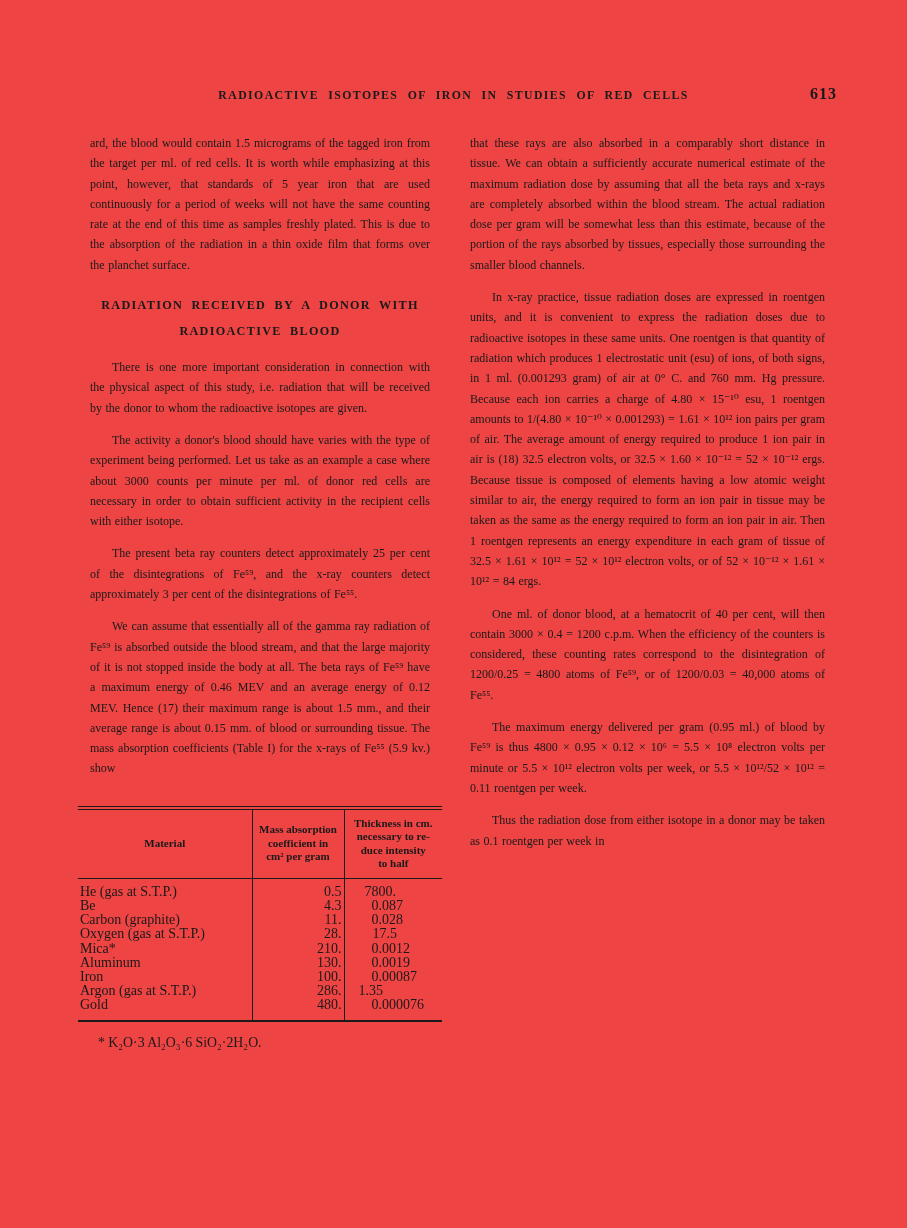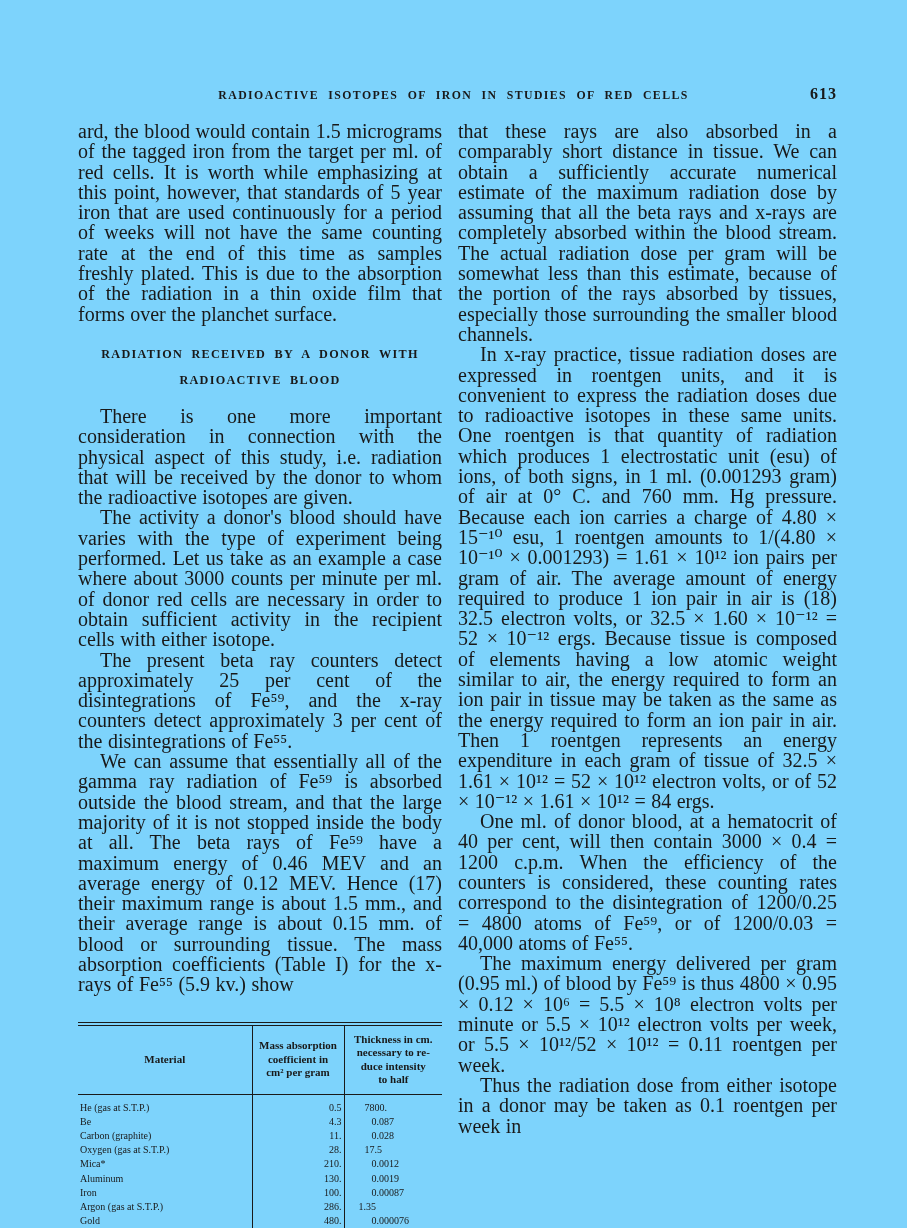--- a/index.html
+++ b/index.html
@@ -4,21 +4,21 @@
 <style>
   html, body {
     margin: 0;
     padding: 0;
     background: #f6f5f2;
   }
   .page {
     position: relative;
     width: 907px;
     height: 1228px;
-    background: #7dd3fc;
+    background: #ef4444;
     font-family: "Liberation Serif", "DejaVu Serif", serif;
     color: #191919;
     overflow: hidden;
   }
   .running-head {
     position: absolute;
     top: 88px;
     left: 0;
     width: 100%;
     text-align: center;
@@ -39,22 +39,22 @@
     position: absolute;
     top: 121px;
     left: 78px;
     width: 759px;
     display: flex;
     gap: 16px;
   }
   .col-left  { width: 364px; }
   .col-right { width: 379px; }
   .para {
-    margin: 0;
-    font-size: 20px;
+    margin: 12px;
+    font-size: 12px;
     line-height: 20.3px;
     text-align: justify;
     word-spacing: 0.5px;
   }
   .para.ind { text-indent: 22px; }
   .section-heading {
     margin-top: 17px;
     margin-bottom: 13px;
     text-align: center;
     font-size: 12.2px;
@@ -87,21 +87,21 @@
     vertical-align: middle;
     padding: 7px 2px;
     white-space: pre-line;
     border-bottom: 1.5px solid #1a1a1a;
   }
   table.paper-table th + th,
   table.paper-table td + td {
     border-left: 1.3px solid #1a1a1a;
   }
   table.paper-table td {
-    font-size: 10px;
+    font-size: 14px;
     line-height: 14.2px;
     padding: 0 2px;
     vertical-align: top;
   }
   table.paper-table tr.first td { padding-top: 6px; }
   table.paper-table tr.last td  { padding-bottom: 7px; }
   td.mat  { text-align: left; padding-left: 3px; }
   td.coef { text-align: right; padding-right: 54px; }
   td.thick { text-align: left; }
   .table-footnote {
@@ -171,21 +171,21 @@
                 <td class="thick" style="padding-left: 27px;">0.087</td>
               </tr>
               <tr>
                 <td class="mat">Carbon (graphite)</td>
                 <td class="coef">11.</td>
                 <td class="thick" style="padding-left: 27px;">0.028</td>
               </tr>
               <tr>
                 <td class="mat">Oxygen (gas at S.T.P.)</td>
                 <td class="coef">28.</td>
-                <td class="thick" style="padding-left: 20px;">17.5</td>
+                <td class="thick" style="padding-left: 28px;">17.5</td>
               </tr>
               <tr>
                 <td class="mat">Mica*</td>
                 <td class="coef">210.</td>
                 <td class="thick" style="padding-left: 27px;">0.0012</td>
               </tr>
               <tr>
                 <td class="mat">Aluminum</td>
                 <td class="coef">130.</td>
                 <td class="thick" style="padding-left: 27px;">0.0019</td>

